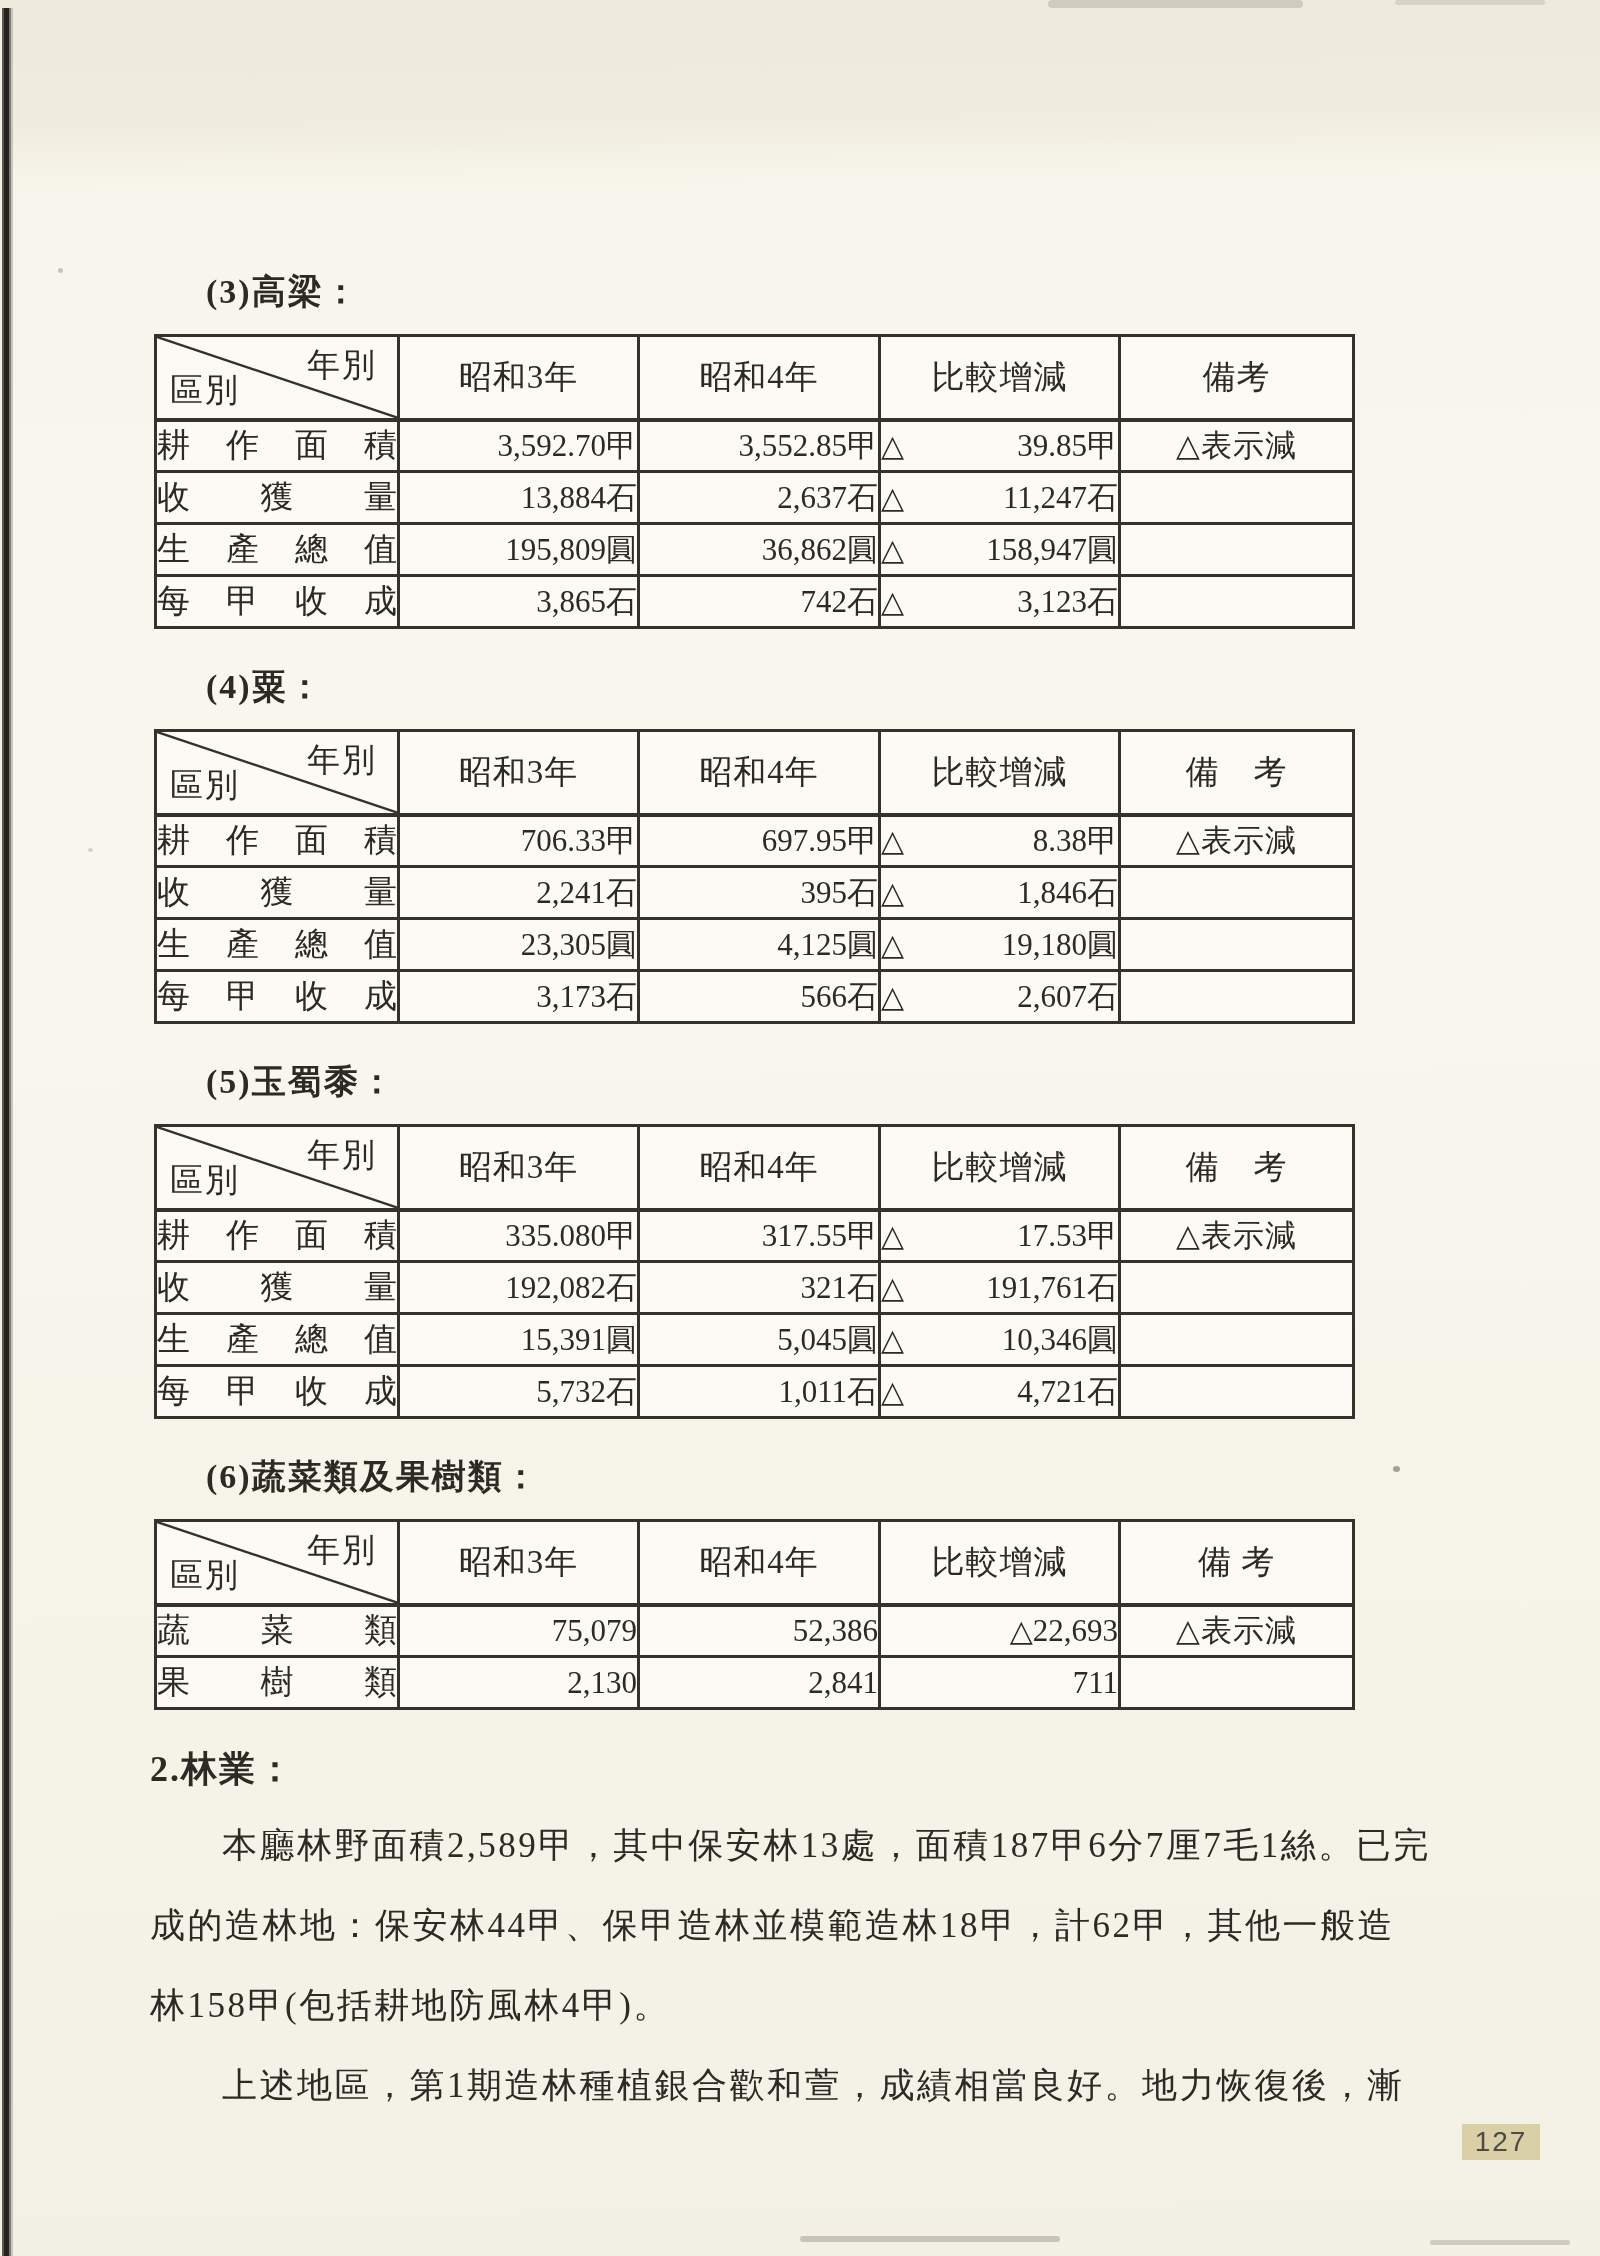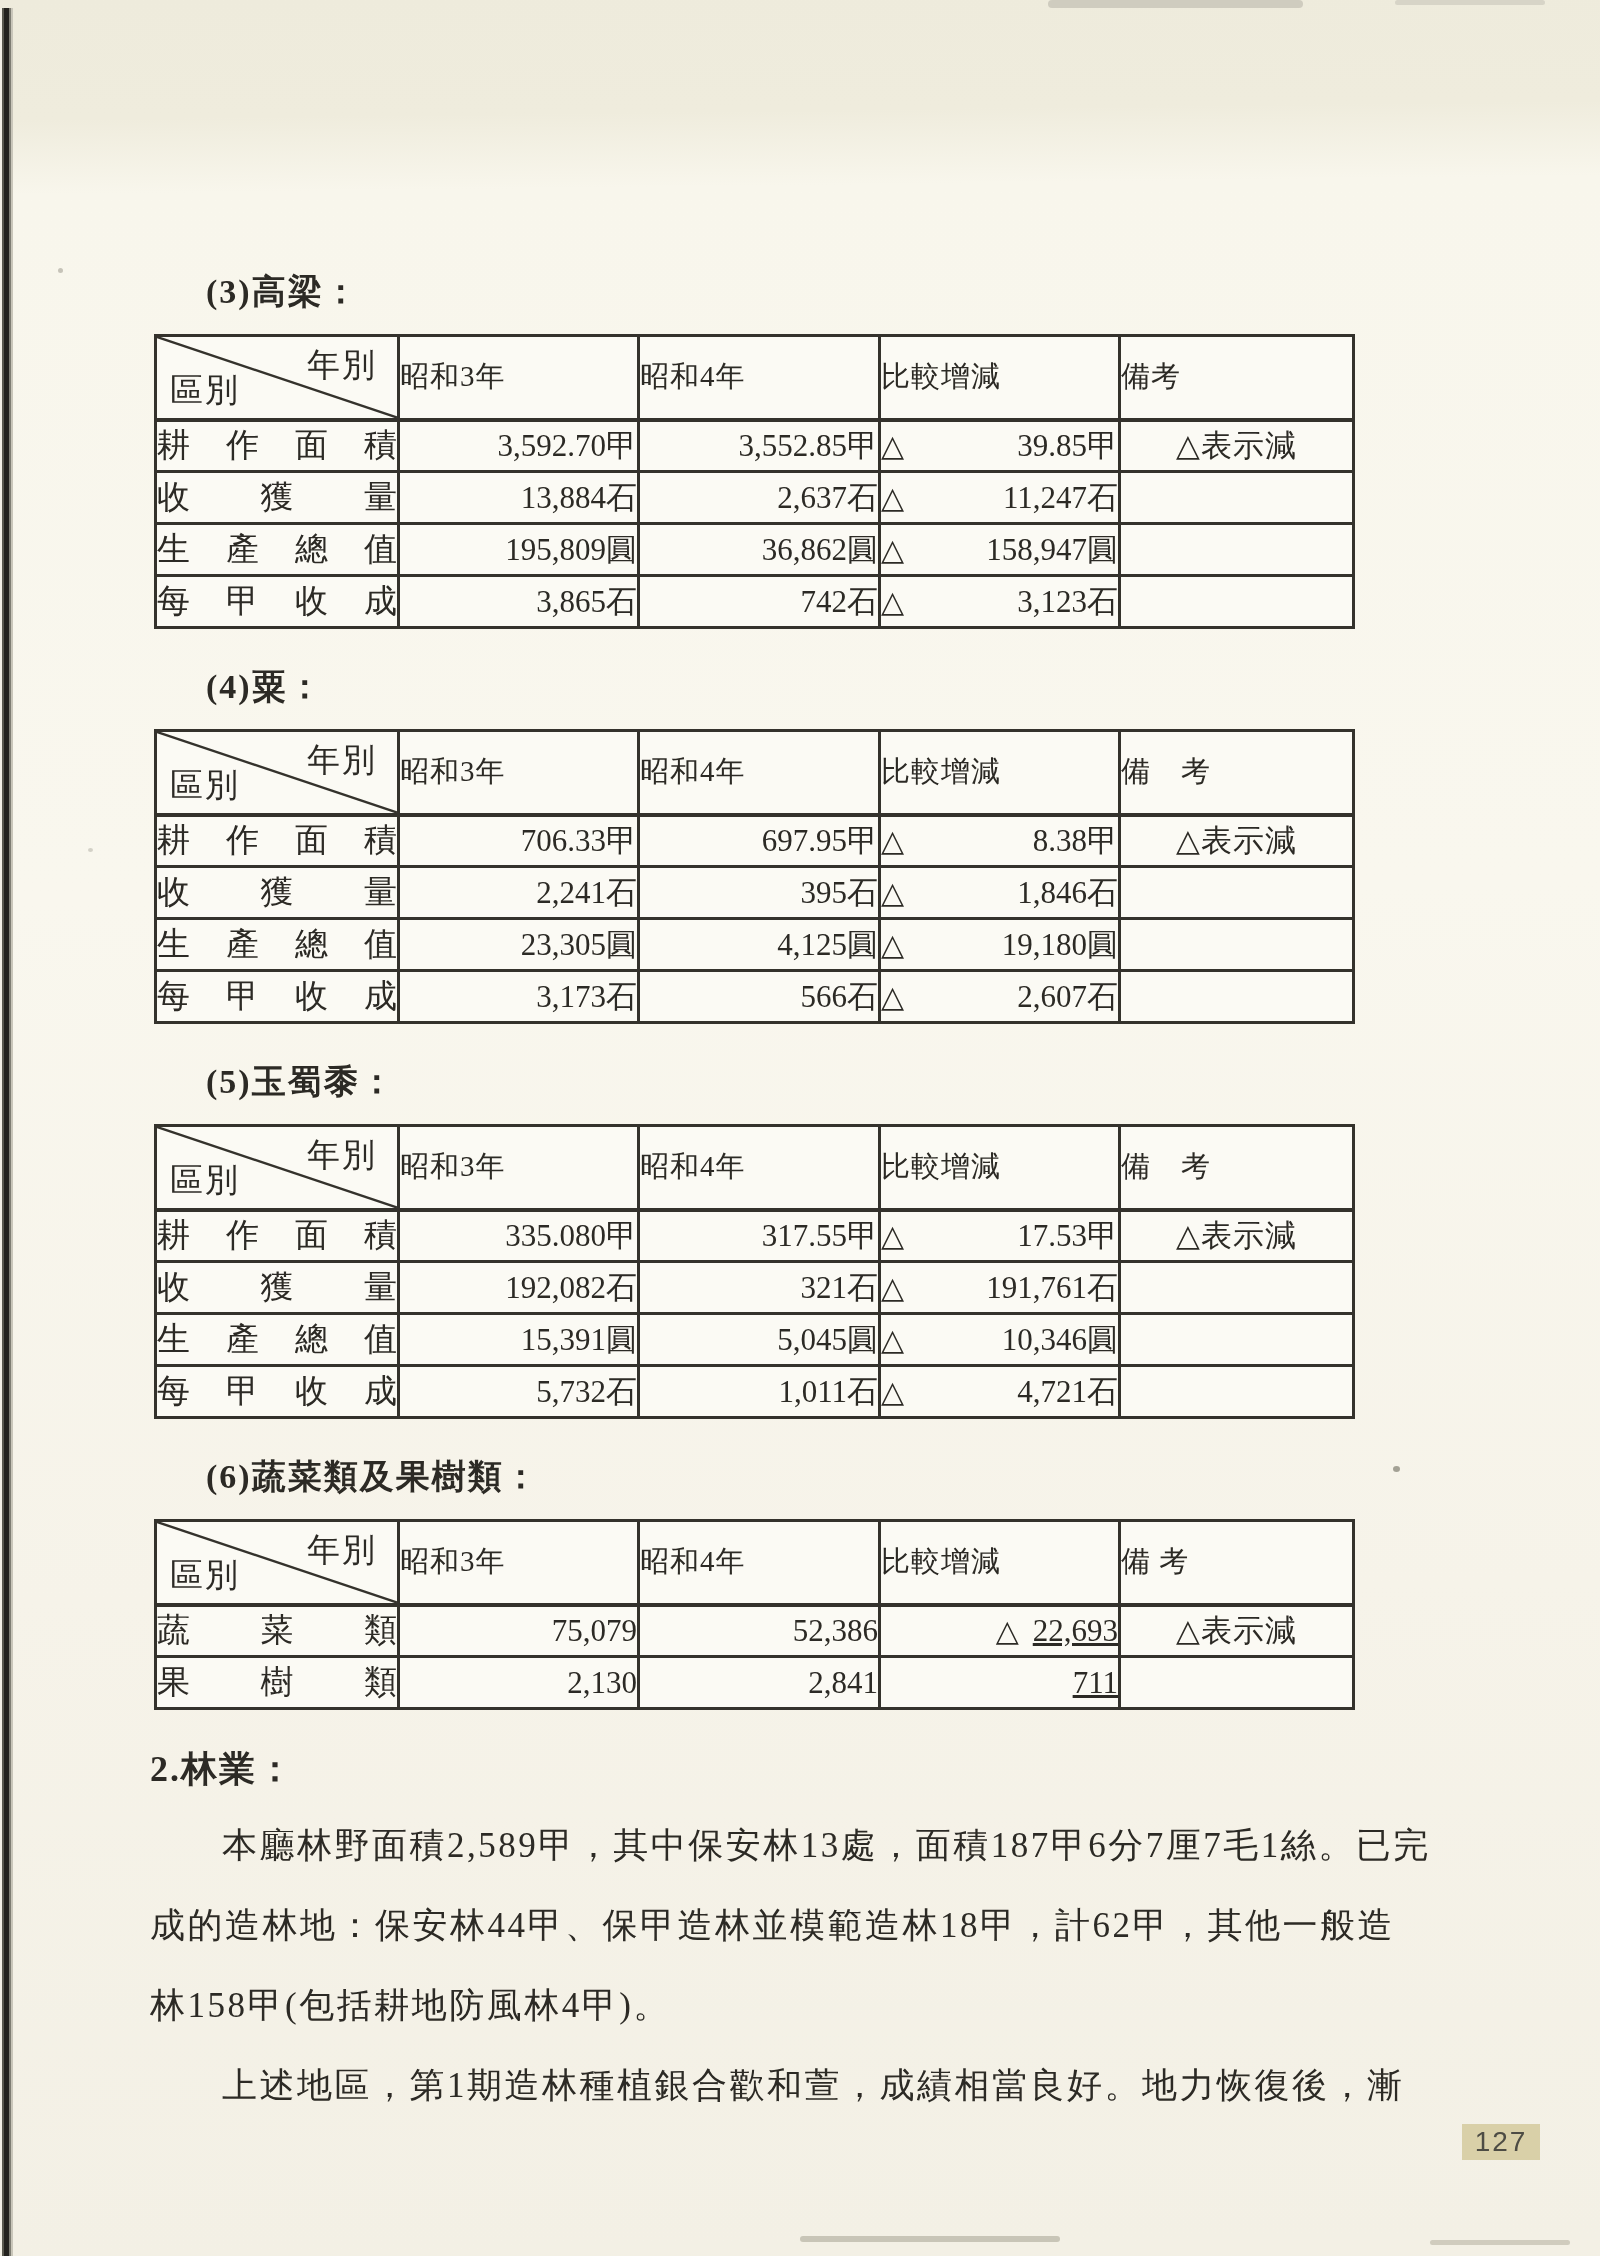--- a/index.html
+++ b/index.html
@@ -19,36 +19,36 @@
   .speck-c{position:absolute;left:88px;top:848px;width:5px;height:4px;background:#aeab9f;border-radius:50%;opacity:.5;}
 
   .content{position:absolute;left:150px;top:270px;width:1240px;}
 
   .sec-title{font-size:34px;line-height:44px;margin:0 0 20px 56px;letter-spacing:2px;white-space:nowrap;}
 
   table.stat{border-collapse:collapse;table-layout:fixed;width:1198px;margin:0 0 36px 4px;background:#fbfaf4;}
   table.stat td{border:3px solid #34322c;padding:0;vertical-align:middle;box-sizing:border-box;}
   tr.hdr td{height:84px;border-bottom-width:4px;}
   tr.data td{height:52px;}
-  td.c-head{text-align:left;font-size:29px;letter-spacing:1px;}
+  td.c-head{text-align:center;font-size:33px;letter-spacing:1px;}
   td.c-corner{position:relative;text-align:center;}
   .diag{position:absolute;left:0;top:0;width:100%;height:100%;display:block;}
   .diag line{stroke:#34322c;stroke-width:2.4px;vector-effect:non-scaling-stroke;}
   .corner-top{position:absolute;top:6px;right:20px;font-size:33px;letter-spacing:2px;}
   .corner-bottom{position:absolute;bottom:5px;left:13px;font-size:33px;letter-spacing:2px;font-family:Liberation Mono, monospace;}
   td.c-label{padding:0 22px;}
   .spread{display:flex;justify-content:space-between;font-size:33px;}
   td.c-num{text-align:right;padding-right:18px;font-size:31px;}
   td.c-diff{padding:0 16px 0 24px;}
   .diff-wrap{display:flex;align-items:center;}
   .diff-wrap .tri{font-size:30px;line-height:1;}
   .diff-wrap .val{font-size:31px;}
   .diff-spread .val{margin-left:auto;}
   .diff-grouped{justify-content:flex-end;}
-  .diff-grouped .val{margin-left:14px;text-decoration:underline;}
+  .diff-grouped .val{}
   td.c-note{text-align:center;font-size:31px;letter-spacing:1px;}
 
   .forestry{margin-top:34px;}
   .forestry-heading{font-size:36px;line-height:46px;margin:0 0 14px 0;letter-spacing:2px;}
   .para-line{font-size:35px;line-height:80px;white-space:nowrap;letter-spacing:2.5px;}
   .para-line.indent{padding-left:72px;}
 
   .pagenum-strip{position:absolute;left:1462px;top:2124px;width:78px;height:36px;background:#d9d0a8;
     display:flex;align-items:center;justify-content:center;}
   .pagenum{font-family:"Liberation Sans","DejaVu Sans",sans-serif;font-size:28px;color:#4d4c44;letter-spacing:2px;}

